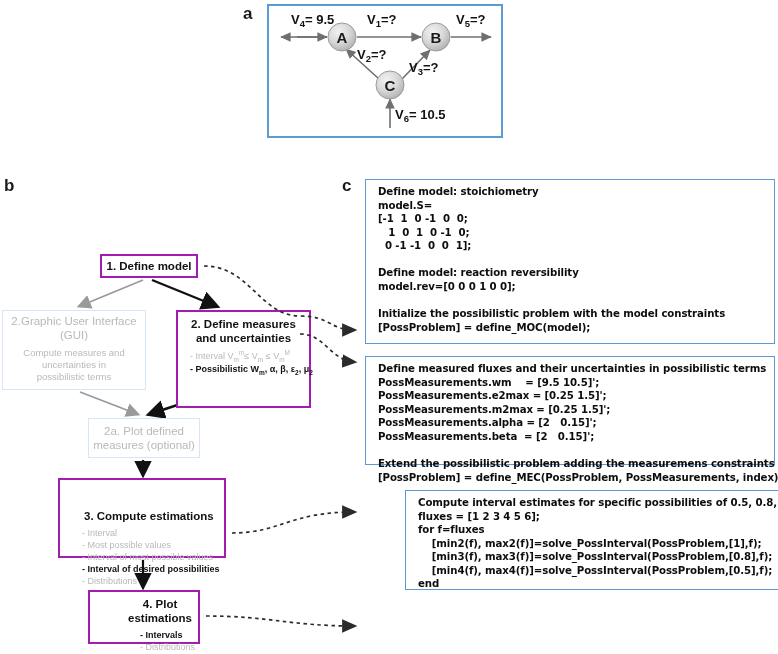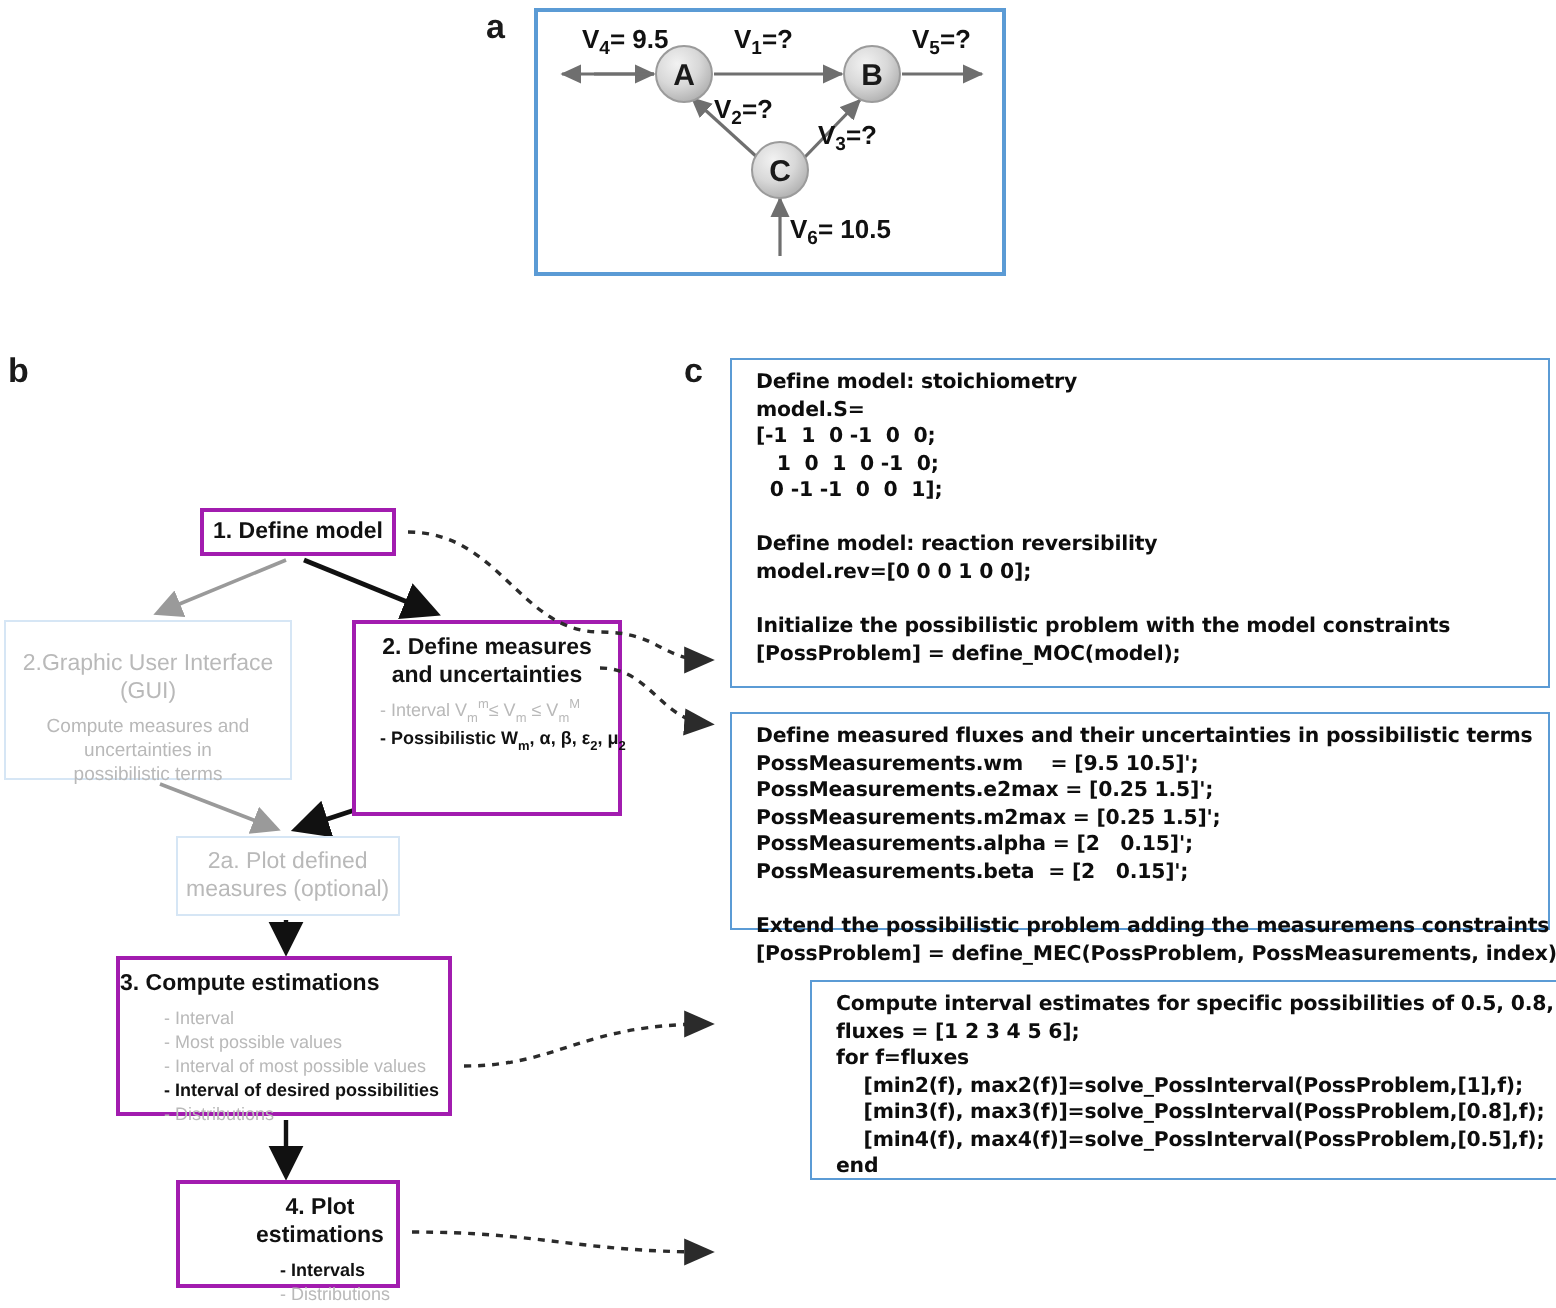--- a/index.html
+++ b/index.html
@@ -96,29 +96,29 @@
   .fbox li.bold { color: #111; font-weight: bold; }
   .fbox li sub { font-size: 6.5px; }
   .fbox li sup { font-size: 6.5px; }
 
   #box-define-model {
     left: 100px; top: 84px; width: 98px; height: 24px;
     display: flex; align-items: center; justify-content: center;
   }
   #box-gui {
     left: 2px; top: 140px; width: 144px; height: 80px;
-    padding-top: 14px;
+    padding-top: 3px;
   }
   #box-measures {
     left: 176px; top: 140px; width: 135px; height: 98px;
     padding-top: 5px;
   }
   #box-plot-defined {
     left: 88px; top: 248px; width: 112px; height: 40px;
-    display: flex; align-items: center; justify-content: flex-start;
+    display: flex; align-items: center; justify-content: center;
     padding: 0 4px;
   }
   #box-compute {
     left: 58px; top: 308px; width: 168px; height: 80px;
     padding-top: 5px;
   }
   #box-plot-est {
     left: 88px; top: 420px; width: 112px; height: 54px;
     padding-top: 5px;
     padding-left: 32px;
@@ -257,21 +257,21 @@
   </div>
 
   <div class="fbox inactive" id="box-plot-defined">
     <div>
       <div class="title">2a. Plot  defined</div>
       <div class="title">measures (optional)</div>
     </div>
   </div>
 
   <div class="fbox active" id="box-compute">
-    <div class="title" style="text-align:left; padding-left:0;">3. Compute estimations</div>
+    <div class="title" style="text-align:left; padding-left:24px;margin-top:24px;">3. Compute estimations</div>
     <ul style="padding-left:22px; margin-top:5px;">
       <li>- Interval</li>
       <li>- Most possible values</li>
       <li>- Interval of most possible values</li>
       <li class="bold">- Interval of desired possibilities</li>
       <li>- Distributions</li>
     </ul>
   </div>
 
   <div class="fbox active" id="box-plot-est">

